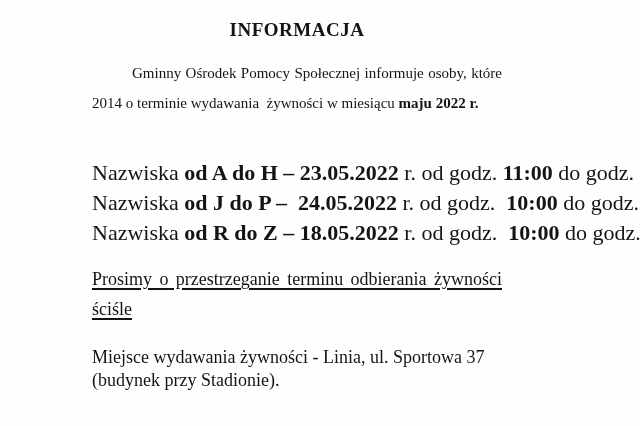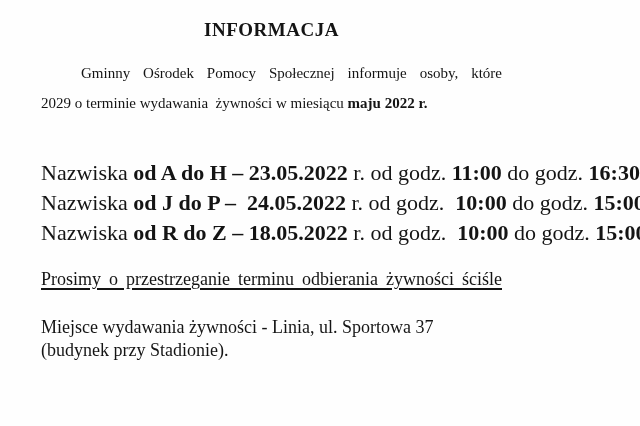--- a/index.html
+++ b/index.html
@@ -11,21 +11,21 @@
     height: 426px;
     background: #fefefe;
     overflow: hidden;
     color: #141414;
     font-family: "Liberation Serif", "DejaVu Serif", serif;
   }
   .page {
     box-sizing: border-box;
     width: 576px;
     height: 426px;
-    padding: 18px 74px 0 41px;
+    padding: 18px 74px 0 92px;
   }
   .title {
     margin: 0;
     font-size: 19px;
     font-weight: bold;
     line-height: 24px;
     text-align: center;
     letter-spacing: 0.5px;
   }
   .intro {
@@ -74,21 +74,21 @@
 </style>
 </head>
 <body>
 
 <div class="page">
 
   <h1 class="title">INFORMACJA</h1>
 
   <div class="intro">
     <div class="just indent">Gminny Ośrodek Pomocy Społecznej informuje osoby, które</div>
-    <div class="prewrap"><span>2029 o terminie wydawania  żywności w miesiącu </span><span class="b">maju 2022 r.</span></div>
+    <div class="prewrap"><span>2014 o terminie wydawania  żywności w miesiącu </span><span class="b">maju 2022 r.</span></div>
   </div>
 
   <div class="schedule">
     <div class="schedule-row"><span>Nazwiska </span><span class="b">od A do H – 23.05.2022</span><span> r. od godz. </span><span class="b">11:00</span><span> do godz. </span><span class="b">16:30</span></div>
     <div class="schedule-row"><span>Nazwiska </span><span class="b">od J do P –  24.05.2022</span><span> r. od godz.  </span><span class="b">10:00</span><span> do godz. </span><span class="b">15:00</span></div>
     <div class="schedule-row"><span>Nazwiska </span><span class="b">od R do Z – 18.05.2022</span><span> r. od godz.  </span><span class="b">10:00</span><span> do godz. </span><span class="b">15:00</span></div>
   </div>
 
   <div class="notice">
     <div class="just u">Prosimy o przestrzeganie terminu odbierania żywności ściśle</div>

